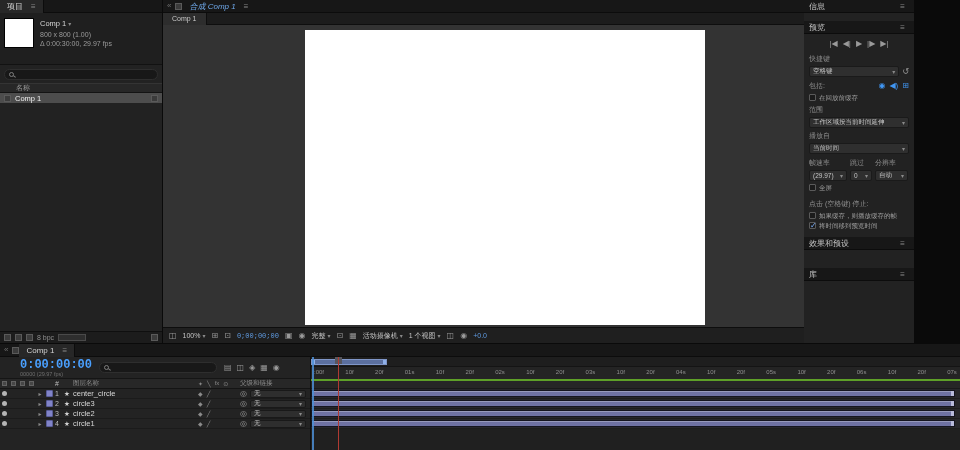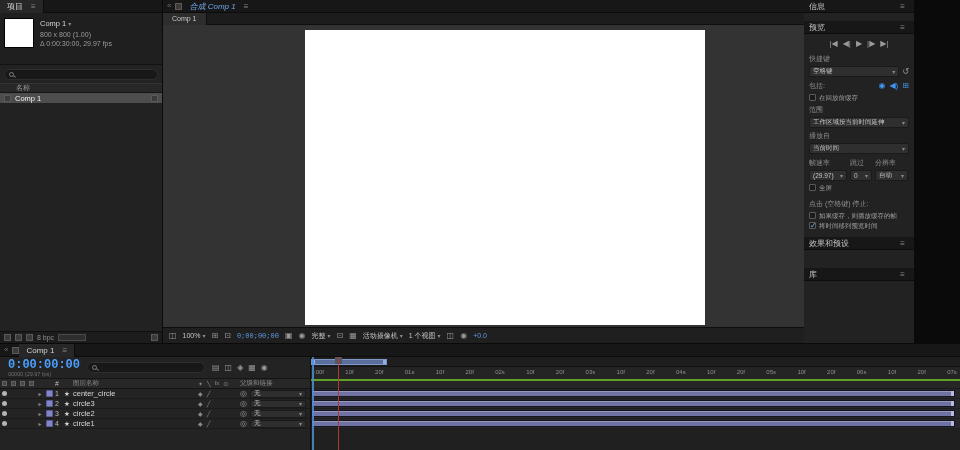--- a/index.html
+++ b/index.html
@@ -67,21 +67,21 @@
   .cb.checked::after { content:"✓"; position:absolute; top:-2.5px; left:0px; color:#7eb3ff; font-size:8px; }
   .triple { display:flex; gap:3px; font-size:6.5px; }
   .triple .col { display:flex; flex-direction:column; gap:2px; }
   .col.w1{width:38px;} .col.w2{width:22px;} .col.w3{width:33px;}
   .fill { flex:1; background:#222222; }
 
   
   .timeline { left:0; top:344px; width:960px; height:106px; background:#222222; }
   .tl-left { position:absolute; left:0; top:13px; width:310px; bottom:0; background:#232323; }
   .tl-right { position:absolute; left:310px; top:13px; right:0; bottom:0; background:#242424; border-left:1px solid #0e0e0e; }
-  .tl-controls { display:flex; align-items:center; height:22px; padding:0 8px; gap:7px; border-bottom:1px solid #151515; }
+  .tl-controls { display:flex; align-items:center; height:22px; padding:0 20px; gap:7px; border-bottom:1px solid #151515; }
   .tc-main { font-family:"Liberation Mono","DejaVu Sans Mono",monospace; font-size:12px; font-weight:bold; color:#4aa0ff; line-height:1; display:block; }
   .tc-sub { font-size:5.5px; color:#6f6f6f; display:block; }
   .tl-search { width:118px; height:11px; background:#181818; border:1px solid #2e2e2e; border-radius:6px; display:flex; align-items:center; padding:0 4px; }
   .tl-icons { display:flex; gap:5px; }
   .tl-colhead { display:flex; align-items:center; height:10px; background:#272727; border-bottom:1px solid #141414; font-size:6.5px; color:#8f8f8f; }
   .tl-row { display:flex; align-items:center; height:10px; border-bottom:1px solid #1b1b1b; font-size:7.5px; color:#d6d6d6; background:#232323; }
   .c-av { width:9px; display:flex; justify-content:center; flex:none; }
   .eye { width:5px; height:5px; border-radius:50%; background:#b5b5b5; }
   .hdr-ic { width:5px; height:5px; background:#464646; border:1px solid #636363; }
   .c-exp { width:8px; text-align:center; flex:none; color:#8a8a8a; font-size:6px; }

